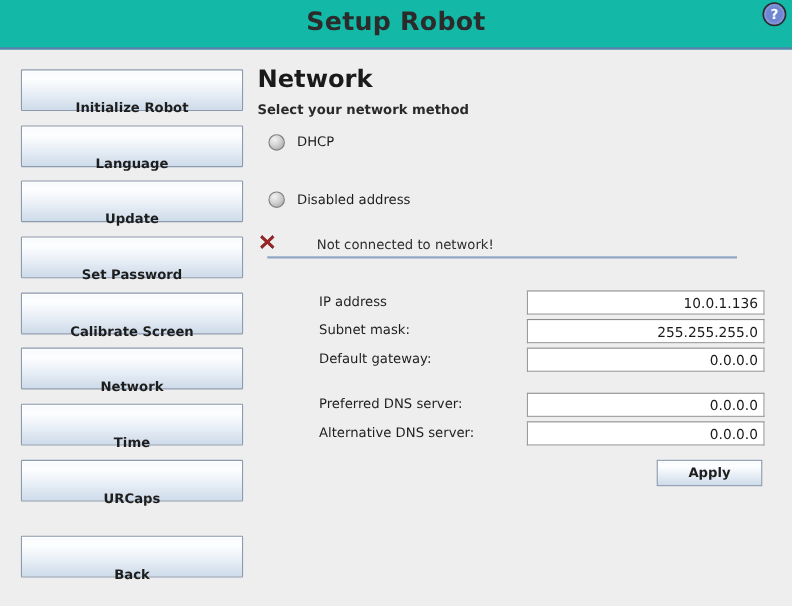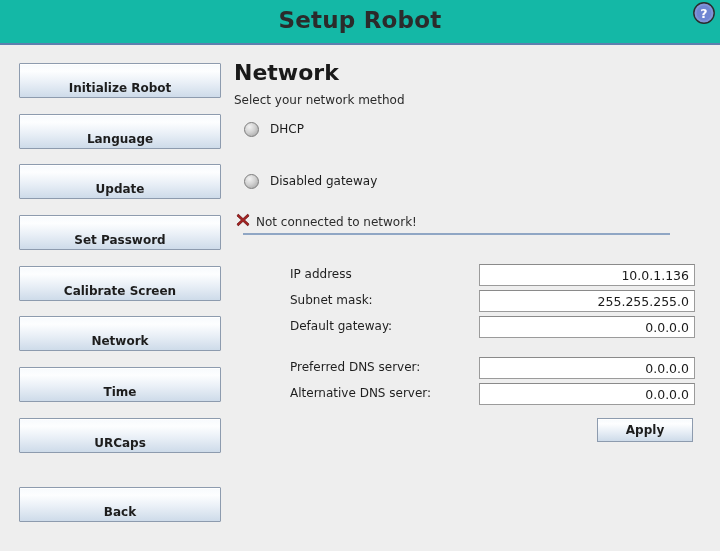--- a/index.html
+++ b/index.html
@@ -61,21 +61,21 @@
     border: 1px solid #8d9bae;
     border-radius: 1px;
     box-shadow: inset 0 1px 0 #ffffff;
     font-family: "DejaVu Sans", sans-serif;
     font-size: 12px;
     font-weight: bold;
     color: #1d1d1d;
     text-align: center;
     line-height: 33px;
     cursor: pointer;
-    padding: 8px;
+    padding: 18px;
   }
 
   
   #main {
     position: absolute;
     left: 232px; top: 47px;
     width: 488px;
     height: 504px;
   }
   #section-heading {
@@ -83,20 +83,21 @@
     left: 2px; top: 13px;
     font-size: 22px;
     font-weight: bold;
     color: #1a1a1a;
   }
   #section-subtitle {
     position: absolute;
     left: 2px; top: 46px;
     font-size: 12px;
     color: #2a2a2a;
+    font-weight: bold;
   }
 
   
   .radio-row {
     position: absolute;
     left: 12px;
     height: 20px;
     display: flex;
     align-items: center;
     cursor: pointer;
@@ -135,20 +136,21 @@
     border: 1px solid #9ab2cd;
     background: #f2f6fa;
   }
 
   
   #status-row {
     position: absolute;
     left: 4px; top: 166px;
     display: flex;
     align-items: center;
+    gap: 32px;
   }
   #status-text {
     margin-left: 6px;
     font-size: 12px;
     color: #2d2d2d;
   }
 
   
   #details-header {
     position: absolute;
@@ -248,21 +250,21 @@
 
   <div id="section-heading">Network</div>
   <div id="section-subtitle">Select your network method</div>
 
   <div class="radio-row" style="top:72px">
     <span class="radio-dot"></span>
     <span class="radio-label">DHCP</span>
   </div>
   <div class="radio-row" style="top:124px">
     <span class="radio-dot"></span>
-    <span class="radio-label">Disabled gateway</span>
+    <span class="radio-label">Disabled address</span>
   </div>
 
   <div id="status-row">
     <span>
       <svg width="14" height="14" viewBox="0 0 14 14" aria-hidden="true">
         <path d="M2.2 1.1 L7 5.6 L11.8 1.1 L13 3.0 L8.6 7 L13 11.0 L11.8 12.9 L7 8.4 L2.2 12.9 L1 11.0 L5.4 7 L1 3.0 Z" fill="#a52222" stroke="#661010" stroke-width="0.7" stroke-linejoin="round"></path>
       </svg>
     </span>
     <span id="status-text">Not connected to network!</span>
   </div>

